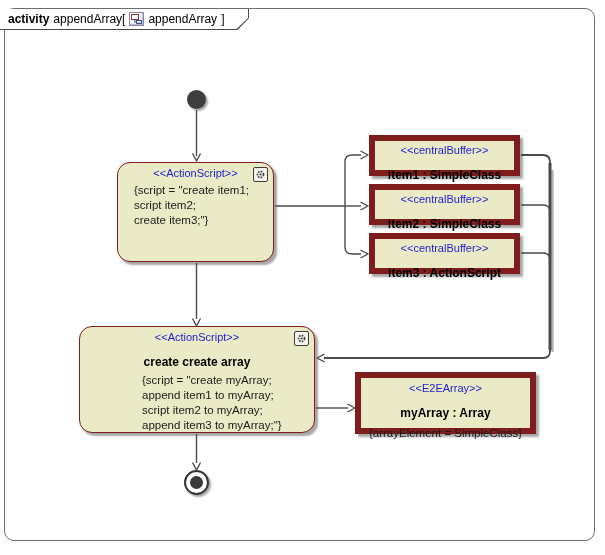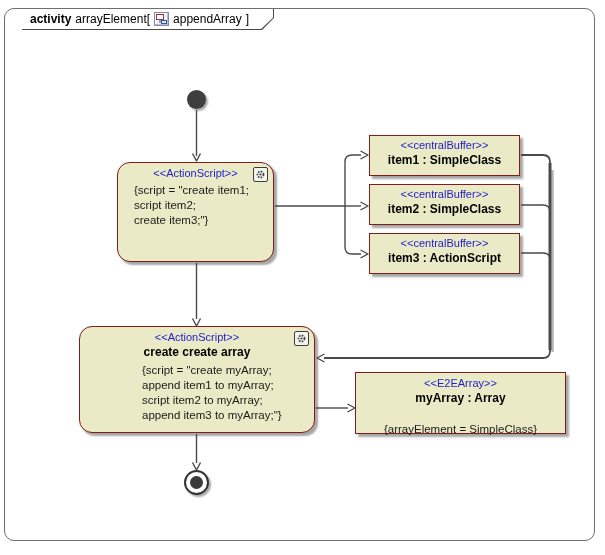--- a/index.html
+++ b/index.html
@@ -3,56 +3,56 @@
 <meta charset="utf-8">
 <style>
   * { margin:0; padding:0; box-sizing:border-box; }
   html,body { background:#ffffff; }
   body { font-family:"Liberation Sans", sans-serif; }
   #canvas { position:relative; width:605px; height:555px; background:#fff; overflow:hidden; }
 
   
   .frame { position:absolute; left:4px; top:8px; width:591px; height:533px;
            border:1px solid #6e6e6e; border-radius:10px; background:#fff; }
-  .frame-tab { position:absolute; left:22px; top:9px; height:20px; z-index:4; }
+  .frame-tab { position:absolute; left:0; top:9px; height:20px; z-index:4; }
   .tab-bg { position:absolute; left:0; top:0; right:-1px; bottom:-1px; background:#4a4a4a;
             clip-path: polygon(0 0, 100% 0, 100% 42%, calc(100% - 12px) 100%, 0 100%); }
   .tab-content { position:relative; height:100%; background:#ffffff;
                  clip-path: polygon(0 0, 100% 0, 100% 42%, calc(100% - 12px) 100%, 0 100%);
                  display:flex; align-items:center; gap:4px; padding:0 24px 1px 8px;
                  font-size:12px; color:#000; white-space:nowrap; }
   .tab-keyword { font-weight:bold; }
   .diag-icon { width:15px; height:14px; border:1px solid #8a8aa6; background:#eef0fa;
                display:inline-flex; align-items:center; justify-content:center;
                box-shadow:inset -1px -1px 0 #b9b9cf, inset 1px 1px 0 #ffffff; }
 
   
-  .node { position:absolute; background:#eaeac6; border:1px solid #7f1d1d;
+  .node { position:absolute; background:#eaeac6; border:6px solid #7f1d1d;
           box-shadow:3px 3px 2px rgba(0,0,0,0.35); z-index:2; }
   .action { border-radius:13px; border-width:1.5px; }
   .stereo { text-align:center; font-size:11px; color:#2222cc; padding-top:4px; }
-  .nname  { text-align:center; font-size:12px; font-weight:bold; color:#000; margin-top:2px; }
+  .nname  { text-align:center; font-size:12px; font-weight:bold; color:#000; margin-top:12px; }
   .script { font-size:11.5px; color:#1a1a1a; line-height:15px; margin-top:4px; }
-  .constraint { text-align:center; font-size:11.5px; color:#1a1a1a; margin-top:18px; }
+  .constraint { text-align:center; font-size:11.5px; color:#1a1a1a; margin-top:7px; }
 
   .gear-box { position:absolute; top:4px; right:5px; width:15px; height:15px;
               border:1px solid #3d3d3d; background:#f4f4ee; border-radius:2px;
               display:flex; align-items:center; justify-content:center; }
 
   #create-items { left:117px; top:162px; width:157px; height:100px; }
   #create-items .script { padding-left:16px; }
 
   .buffer { left:369px; width:151px; height:41px; }
   #buffer-1 { top:135px; } #buffer-2 { top:184px; } #buffer-3 { top:233px; }
   .buffer .stereo { padding-top:3px; }
 
   #create-company-array { left:79px; top:326px; width:236px; height:107px; }
   #create-company-array .script { padding-left:62px; }
 
-  #my-array { left:355px; top:372px; width:211px; height:62px; }
+  #my-array { left:355px; top:372px; width:181px; height:62px; }
 
   .initial-node { position:absolute; left:187px; top:90px; width:19px; height:19px;
                   border-radius:50%; background:#3e3e3e; z-index:2;
                   box-shadow:2px 2px 2px rgba(0,0,0,0.35); }
   .final-node { position:absolute; left:184px; top:470px; width:25px; height:25px;
                 border:2px solid #333; border-radius:50%; background:#fff; z-index:2;
                 display:flex; align-items:center; justify-content:center;
                 box-shadow:2px 2px 2px rgba(0,0,0,0.35); }
   .final-dot { width:13px; height:13px; border-radius:50%; background:#3a3a3a; }
 
@@ -62,21 +62,21 @@
 <body>
 
 <div id="canvas">
 
   <div class="frame"></div>
 
   <div class="frame-tab">
     <div class="tab-bg"></div>
     <div class="tab-content">
       <span class="tab-keyword">activity</span>
-      <span>arrayElement[</span>
+      <span>appendArray[</span>
       <span class="diag-icon">
         <svg width="11" height="10" viewBox="0 0 11 10">
           <rect x="0.5" y="0.5" width="7" height="5" fill="#ffffff" stroke="#993333"></rect>
           <line x1="4" y1="5.5" x2="4" y2="9" stroke="#555577" stroke-width="1"></line>
           <rect x="5.5" y="6.5" width="5" height="3" fill="#dde4f2" stroke="#335599"></rect>
         </svg>
       </span>
       <span>appendArray</span>
       <span>]</span>
     </div>

